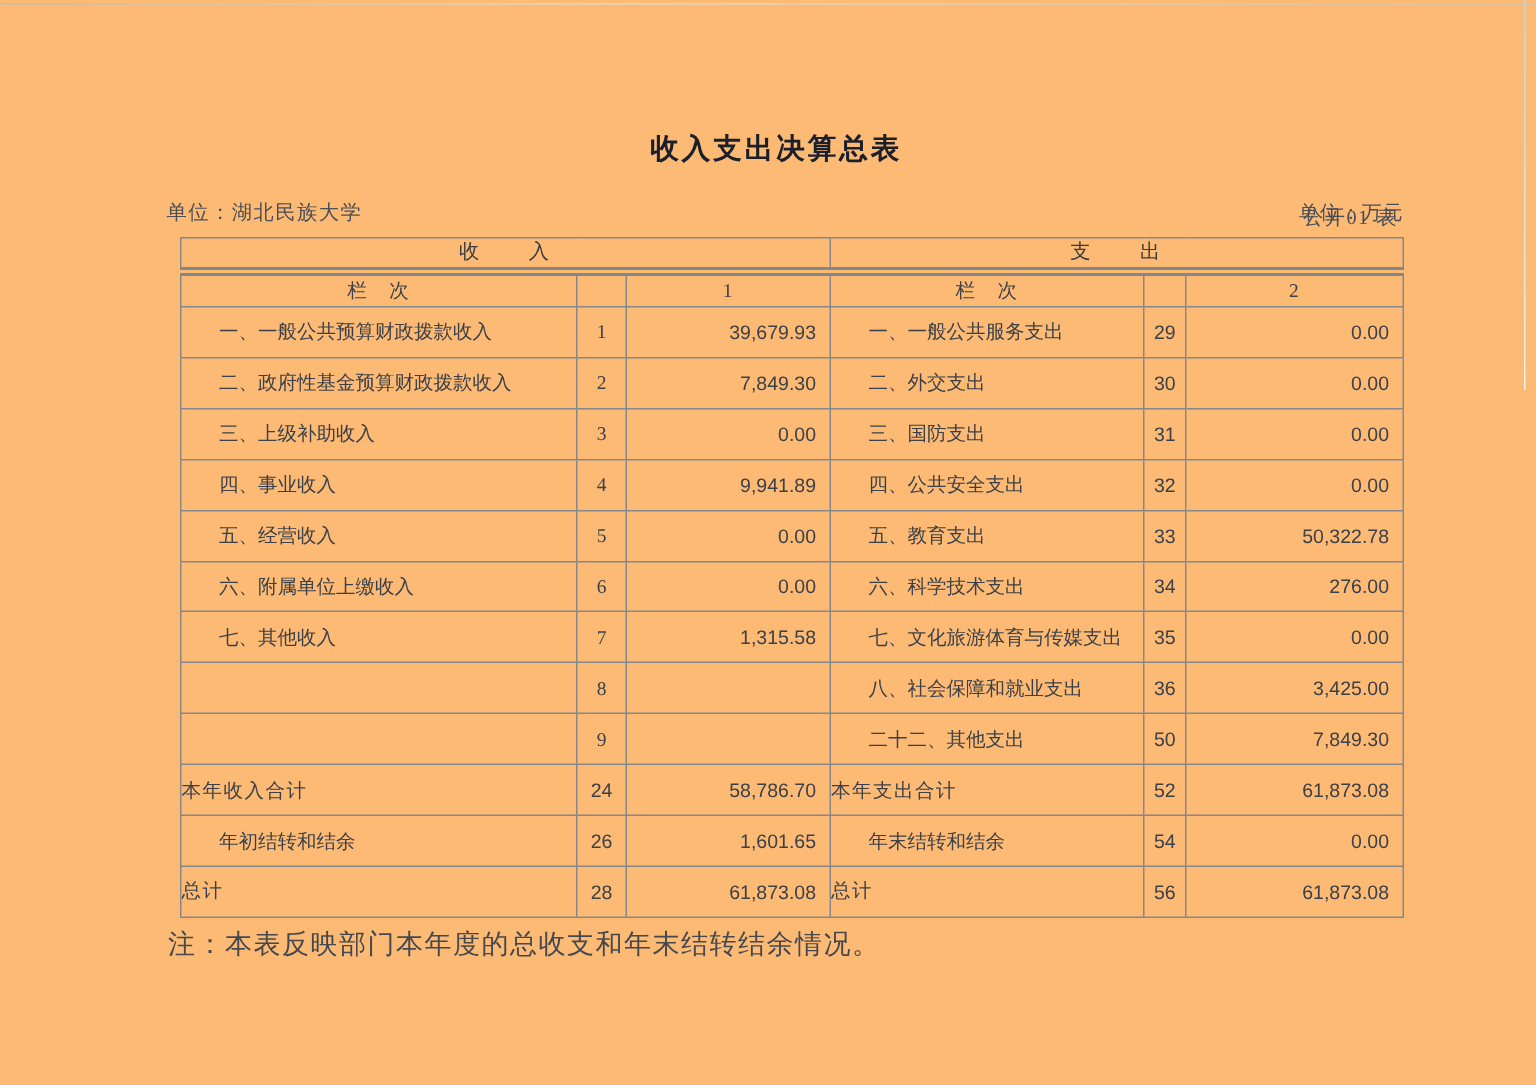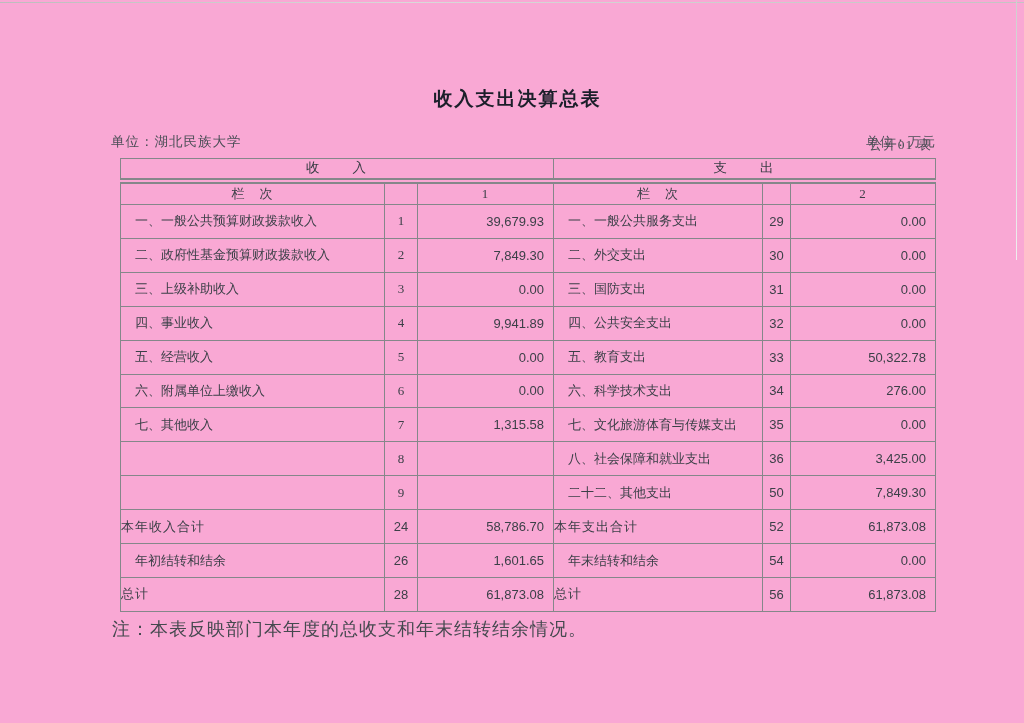--- a/index.html
+++ b/index.html
@@ -1,20 +1,20 @@
 <!DOCTYPE html>
 <html><head>
 <meta charset="utf-8">
 <style>
   * { margin:0; padding:0; box-sizing:border-box; }
   html,body { background:#e9e9e9; }
   .sheet {
     position:relative;
     width:1024px; height:723px;
-    background:#f9a8d4;
+    background:#fdba74;
     overflow:hidden;
     font-family:"Liberation Serif","DejaVu Serif",serif;
     color:#41454d;
   }
   .scan-edge-top {
     position:absolute; left:0; top:2px; width:100%; height:1px;
     background:linear-gradient(to right,#bdbdbd 0%,#d9d9d9 40%,#c4c4c4 100%);
   }
   .scan-edge-right {
     position:absolute; right:7px; top:0; width:1px; height:260px;
@@ -51,21 +51,21 @@
   }
   tr.section-row th {
     height:22px; text-align:center; letter-spacing:2px;
     font-size:13.5px; color:#383c44;
     border-bottom:6px double #85878a;
   }
   tr.colhead-row td { height:42px; text-align:center; letter-spacing:1px; }
   tr.colhead-row .line-no-head { font-size:12.5px; line-height:1.35; letter-spacing:0; }
   tr.lane-row td { height:24px; text-align:center; letter-spacing:1px; }
   tr.data-row td { height:27.8px; }
-  td.c-item { text-align:left; padding-left:14px; }
+  td.c-item { text-align:left; padding-left:25px; }
   td.c-line {
     text-align:center;
     font-family:"Liberation Sans","DejaVu Sans",sans-serif;
     font-size:13px; color:#2b303c;
   }
   td.c-line.num-serif { font-family:"Liberation Serif","DejaVu Serif",serif; color:#3c4048; }
   td.c-amt {
     text-align:right; padding-right:9px;
     font-family:"Liberation Sans","DejaVu Sans",sans-serif;
     font-size:13px; color:#272c38;

